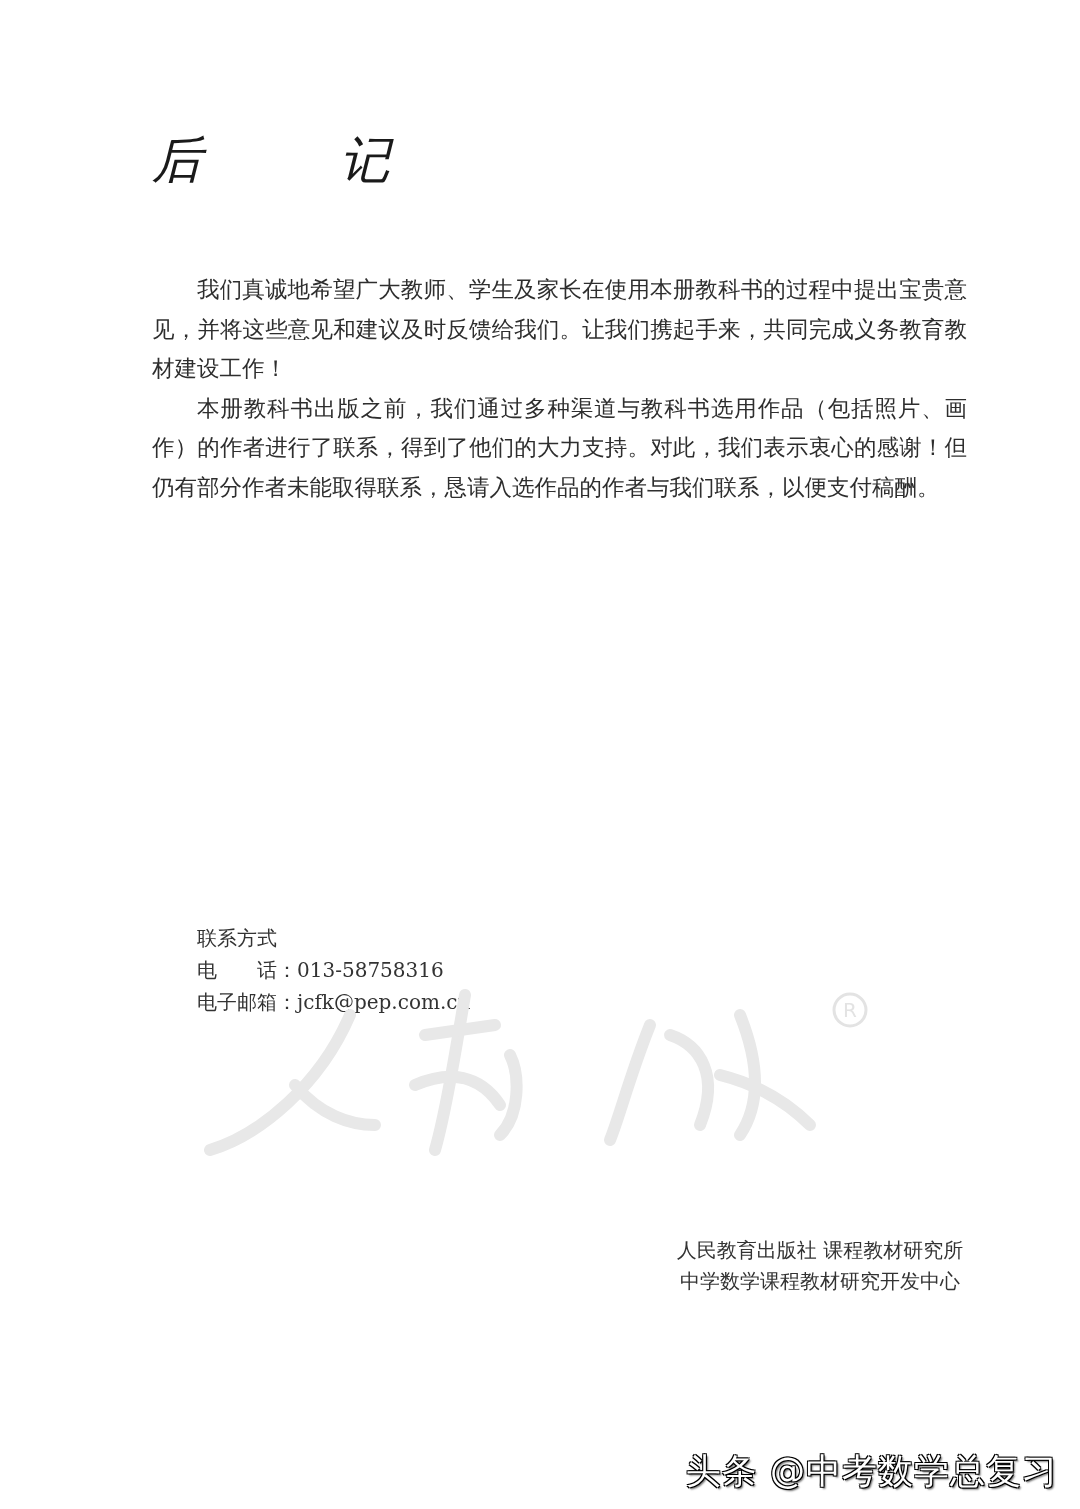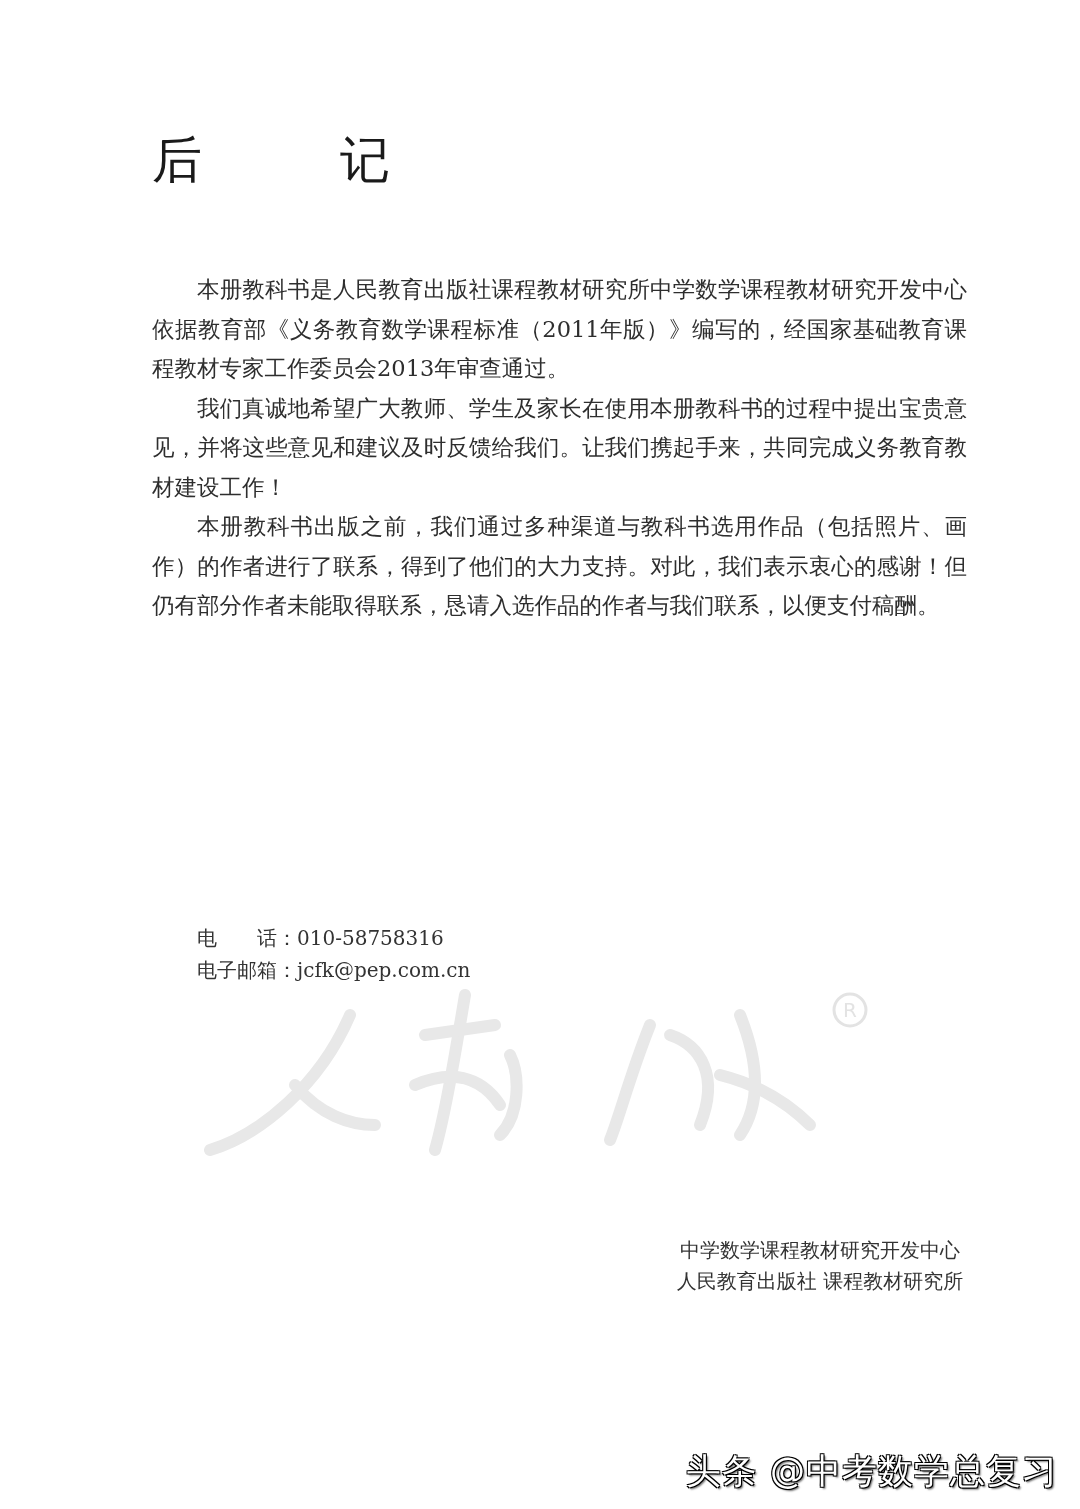--- a/index.html
+++ b/index.html
@@ -12,20 +12,21 @@
     color: #2b2b2b;
   }
   .title {
     position: absolute;
     left: 152px; top: 130px;
     font-size: 50px;
     letter-spacing: 44px;
     color: #1a1a1a;
     font-family: "DejaVu Serif", serif;
     line-height: 60px;
+    font-style: italic;
   }
   .body-text {
     position: absolute;
     left: 152px; top: 270px;
     width: 815px;
   }
   .para {
     font-size: 22.5px;
     line-height: 39.5px;
     text-indent: 45px;
@@ -65,27 +66,27 @@
     text-shadow: 1px 1px 0 #000, -1px -1px 0 #000, 1px -1px 0 #000, -1px 1px 0 #000, 2px 2px 2px rgba(0,0,0,0.6);
     letter-spacing: 1px;
   }
 </style>
 </head>
 <body>
 
 <div class="title">后　记</div>
 
 <div class="body-text">
-  <p class="para">本册教科书是人民教育出版社课程教材研究所中学数学课程教材研究开发中心依据教育部《义务教育数学课程标准（2011年版）》编写的，经国家基础教育课程教材专家工作委员会2013年审查通过。</p>
   <p class="para">我们真诚地希望广大教师、学生及家长在使用本册教科书的过程中提出宝贵意见，并将这些意见和建议及时反馈给我们。让我们携起手来，共同完成义务教育教材建设工作！</p>
   <p class="para">本册教科书出版之前，我们通过多种渠道与教科书选用作品（包括照片、画作）的作者进行了联系，得到了他们的大力支持。对此，我们表示衷心的感谢！但仍有部分作者未能取得联系，恳请入选作品的作者与我们联系，以便支付稿酬。</p>
 </div>
 
 <div class="contact">
-  <div class="row"><span>电　　话：</span><span>010-58758316</span></div>
+  <div class="row">联系方式</div>
+  <div class="row"><span>电　　话：</span><span>013-58758316</span></div>
   <div class="row"><span>电子邮箱：</span><span>jcfk@pep.com.cn</span></div>
 </div>
 
 <div class="watermark">
   <svg width="700" height="200" viewBox="0 0 700 200">
     <g fill="none" stroke="#e8e8e8" stroke-linecap="round" stroke-width="12">
       <path d="M150 40 C 120 110, 60 160, 10 175"></path>
       <path d="M95 110 C 120 140, 150 150, 175 150"></path>
       <path d="M265 20 C 255 80, 245 140, 235 175"></path>
       <path d="M225 60 L 295 50"></path>
@@ -95,17 +96,17 @@
       <path d="M470 60 C 500 70, 520 100, 500 150"></path>
       <path d="M540 40 C 560 90, 560 130, 540 160"></path>
       <path d="M520 100 C 560 110, 590 130, 610 150"></path>
     </g>
     <circle cx="650" cy="35" r="16" fill="none" stroke="#e3e3e3" stroke-width="3"></circle>
     <text x="650" y="42" font-size="20" text-anchor="middle" fill="#e3e3e3" font-family="DejaVu Sans, sans-serif">R</text>
   </svg>
 </div>
 
 <div class="signature">
+  <div>人民教育出版社 课程教材研究所</div>
   <div>中学数学课程教材研究开发中心</div>
-  <div>人民教育出版社 课程教材研究所</div>
 </div>
 
 <div class="source-tag">头条 @中考数学总复习</div>
 
 </body></html>

